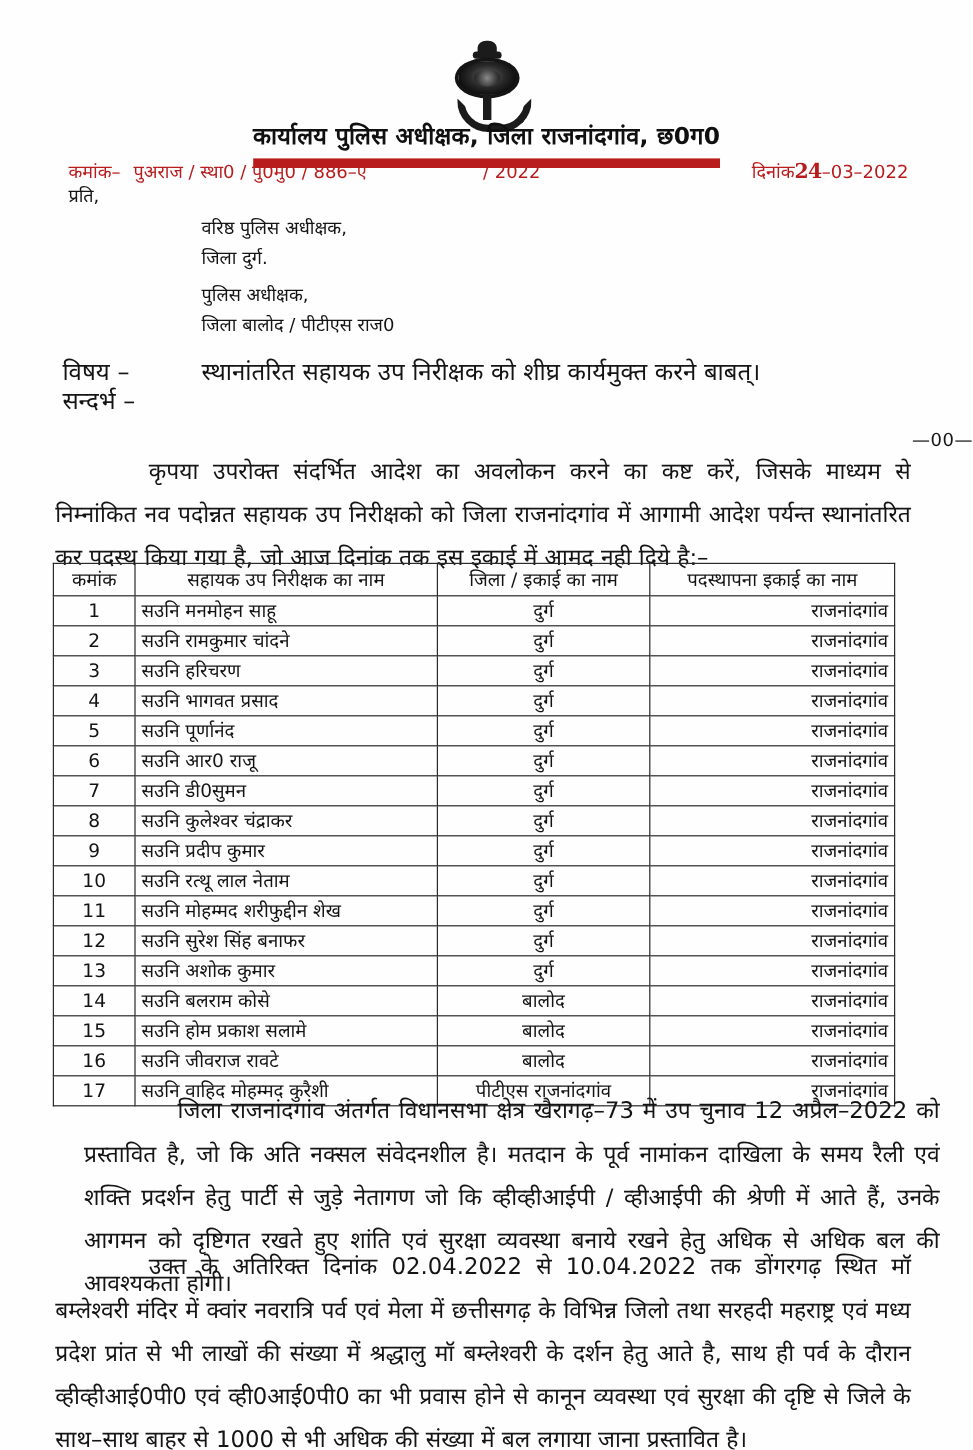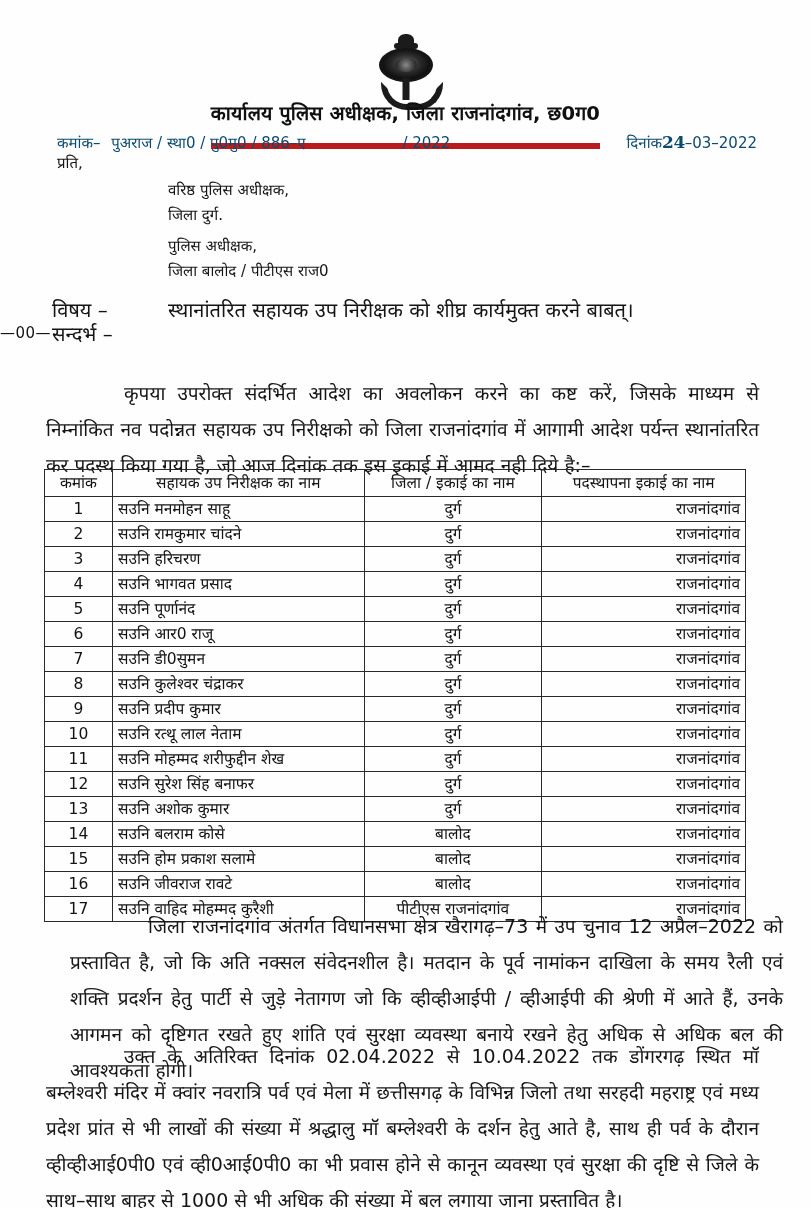--- a/index.html
+++ b/index.html
@@ -109,32 +109,32 @@
     top: 99px;
     left: 0;
     width: 811px;
     text-align: center;
     font-size: 19.5px;
     font-weight: bold;
     letter-spacing: 0.2px;
     color: #101010;
   }
   .office-title span {
-    border-bottom: 6px solid #b91c1c;
-    padding-bottom: 18px;
+    border-bottom: 8px solid #b91c1c;
+    padding-bottom: 7px;
   }
 
   
   .refline {
     position: absolute;
     top: 132px;
     left: 57px;
     width: 700px;
     font-size: 15px;
-    color: #0c4a6e;
+    color: #b91c1c;
   }
   .refline .kr { display: inline-block; }
   .refline .mid {
     display: inline-block;
     margin-left: 92px;
   }
   .refline .dt {
     position: absolute;
     right: 0;
     top: 0;
@@ -181,24 +181,24 @@
     width: 115px;
   }
   .sub-val {
     position: absolute;
     left: 120px;
     top: 0;
     white-space: nowrap;
   }
   .sep00 {
     position: absolute;
-    top: 324px;
+    top: 358px;
     left: 0;
     width: 811px;
-    text-align: left;
+    text-align: right;
     font-size: 15px;
     letter-spacing: 0.5px;
   }
 
   
   .para {
     position: absolute;
     left: 46px;
     width: 713px;
     font-size: 19px;

